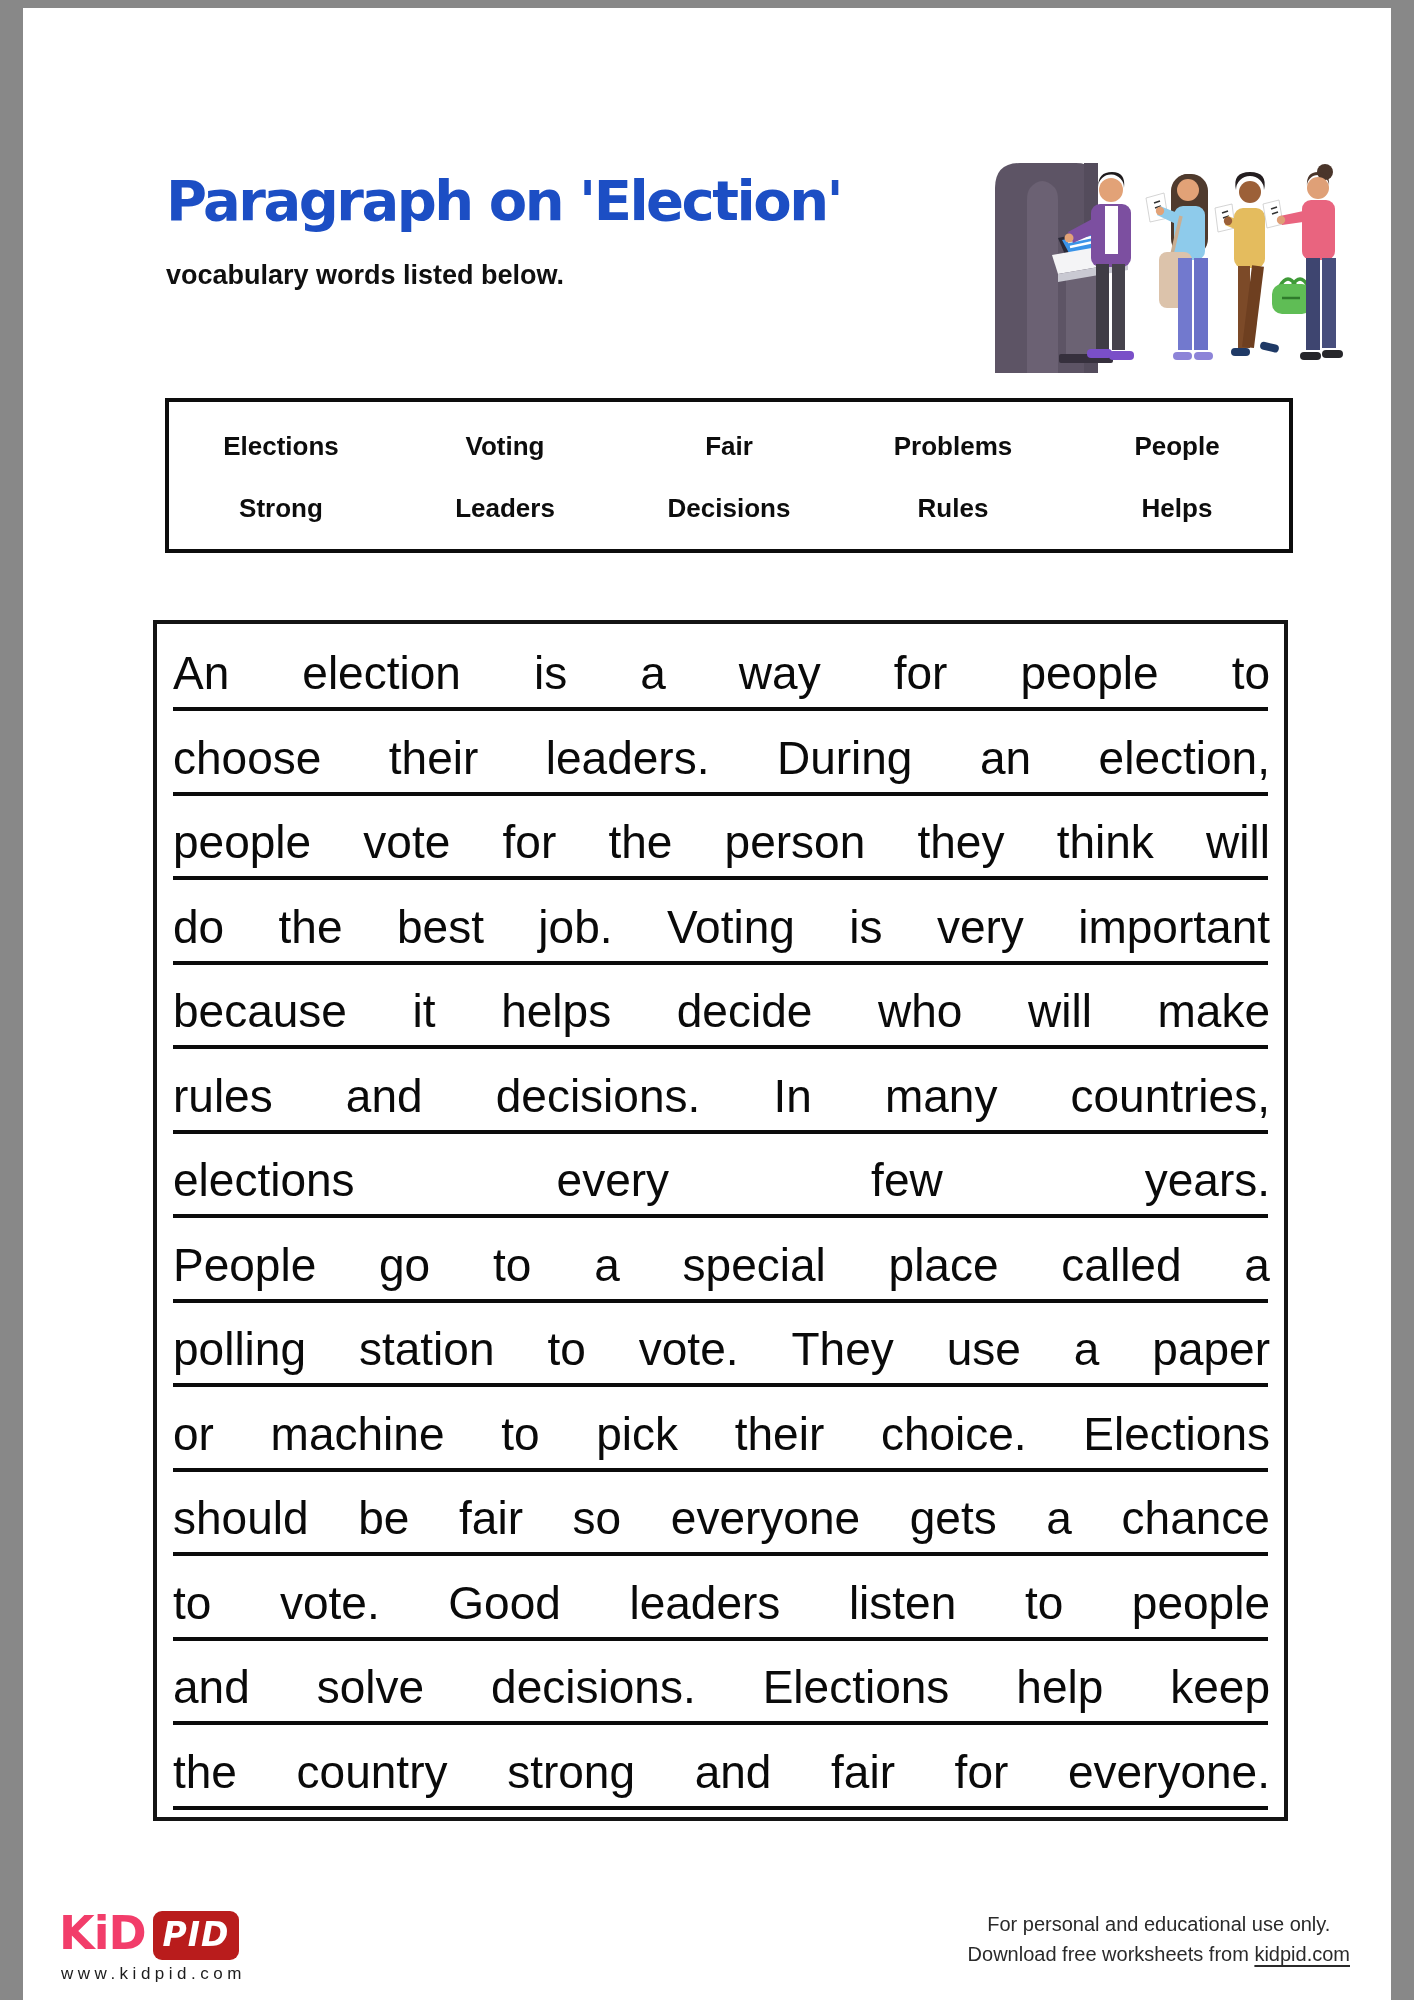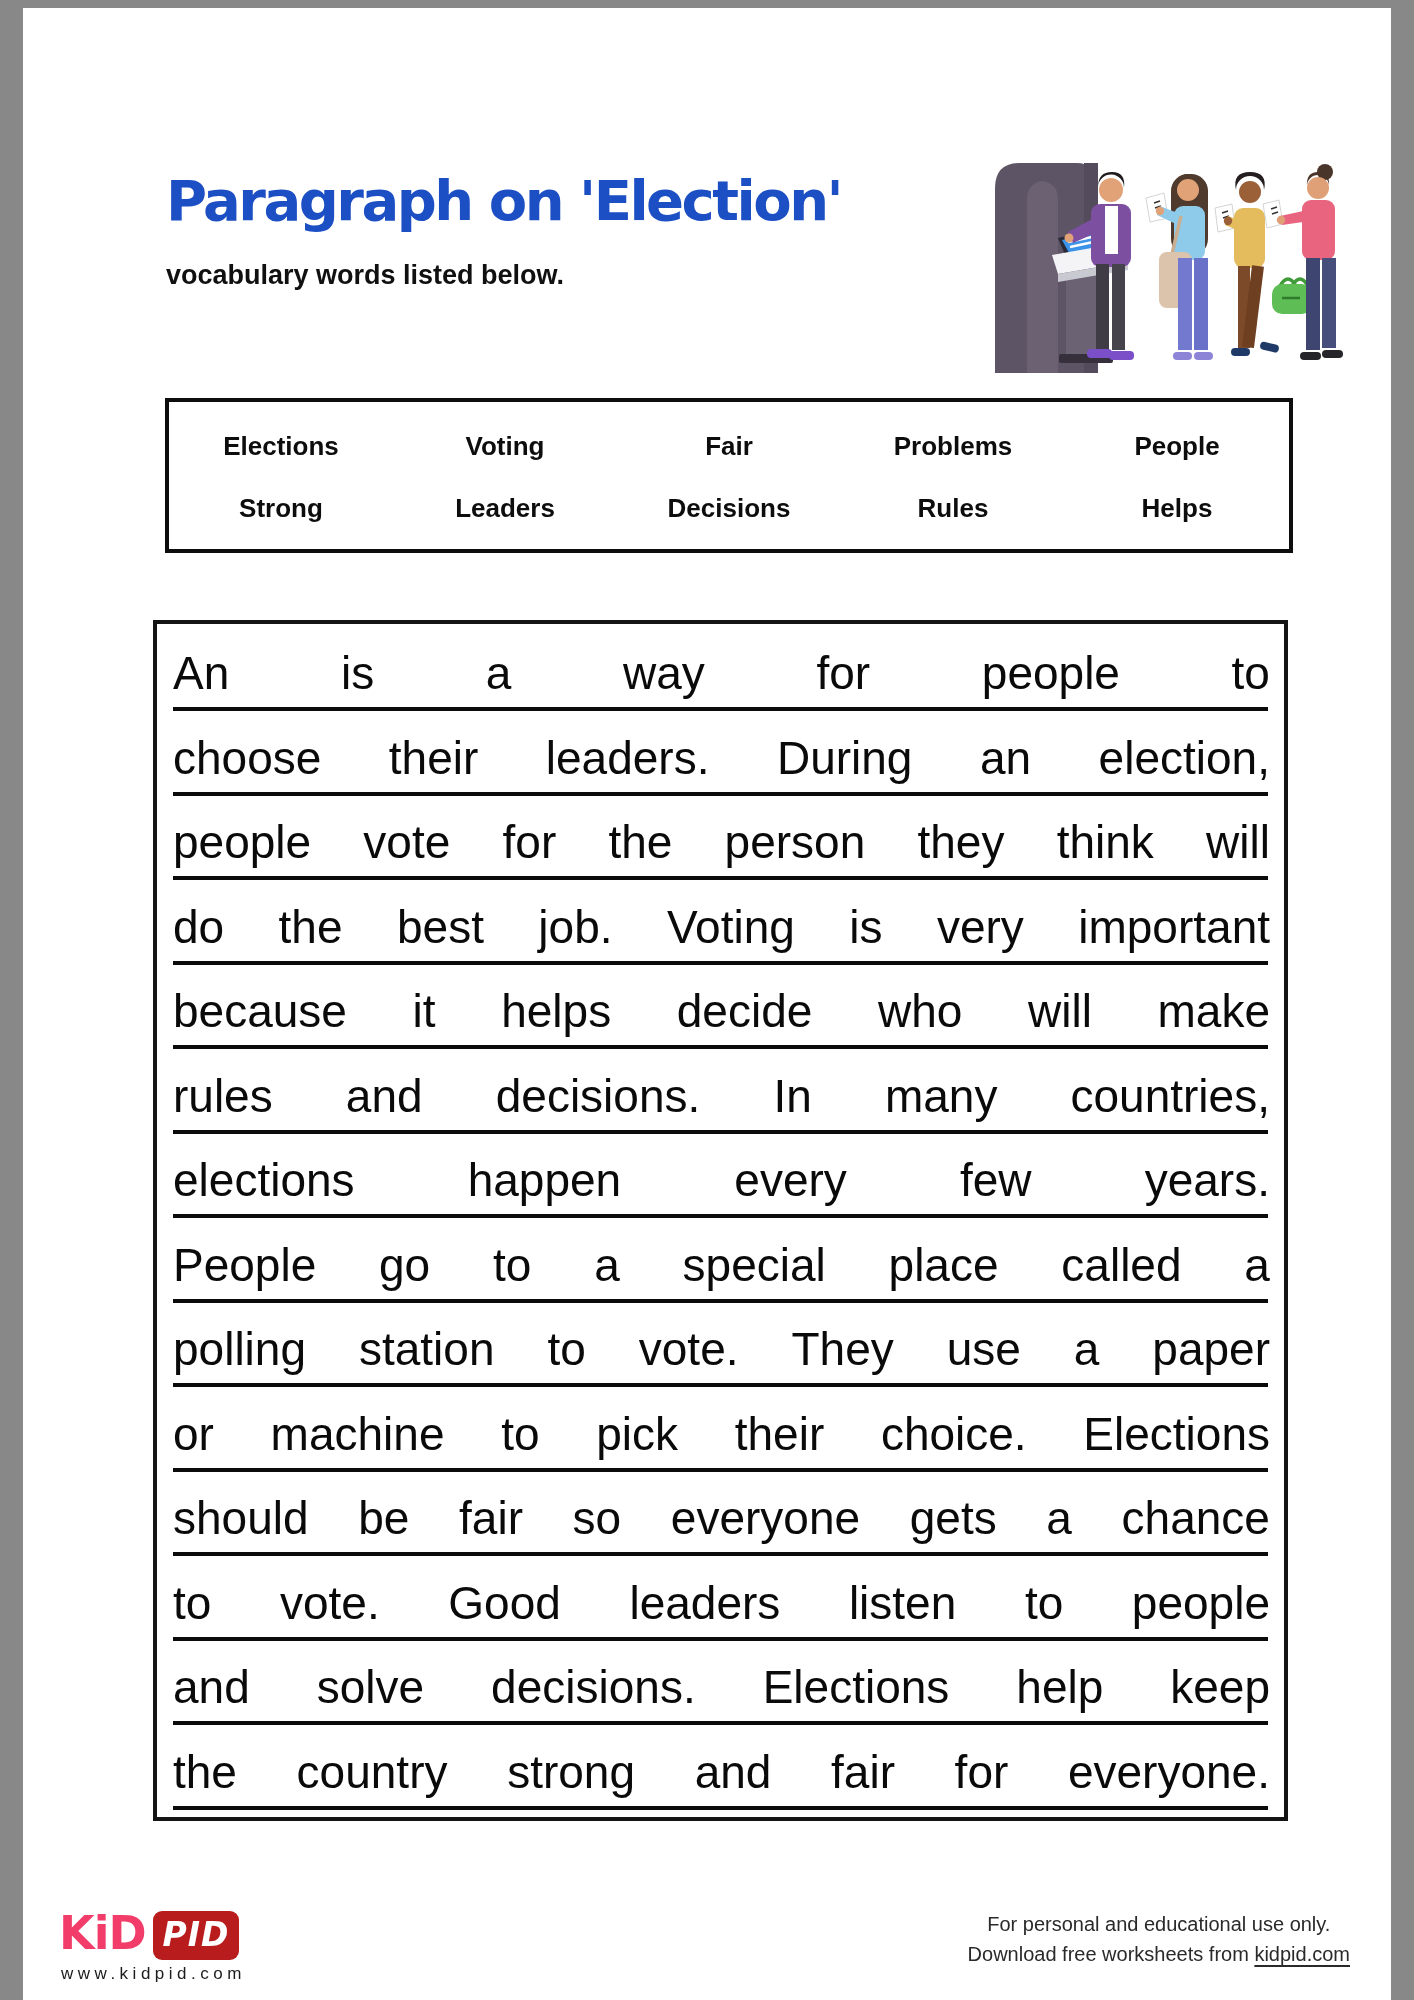--- a/index.html
+++ b/index.html
@@ -167,20 +167,21 @@
     <span class="vocab-word">Strong</span>
     <span class="vocab-word">Leaders</span>
     <span class="vocab-word">Decisions</span>
     <span class="vocab-word">Rules</span>
     <span class="vocab-word">Helps</span>
   </div>
 
   <div class="para-box">
       <div class="line">
         <span>An</span>
+        <span>election</span>
         <span>is</span>
         <span>a</span>
         <span>way</span>
         <span>for</span>
         <span>people</span>
         <span>to</span>
       </div>
       <div class="line">
         <span>choose</span>
         <span>their</span>
@@ -221,21 +222,20 @@
       <div class="line">
         <span>rules</span>
         <span>and</span>
         <span>decisions.</span>
         <span>In</span>
         <span>many</span>
         <span>countries,</span>
       </div>
       <div class="line">
         <span>elections</span>
-        <span>happen</span>
         <span>every</span>
         <span>few</span>
         <span>years.</span>
       </div>
       <div class="line">
         <span>People</span>
         <span>go</span>
         <span>to</span>
         <span>a</span>
         <span>special</span>

